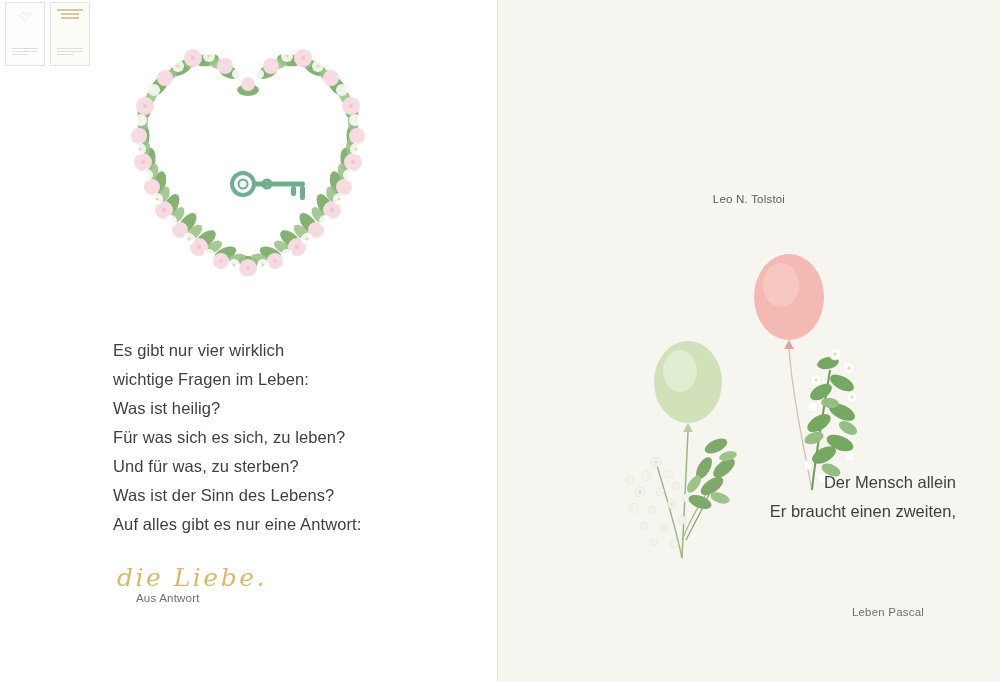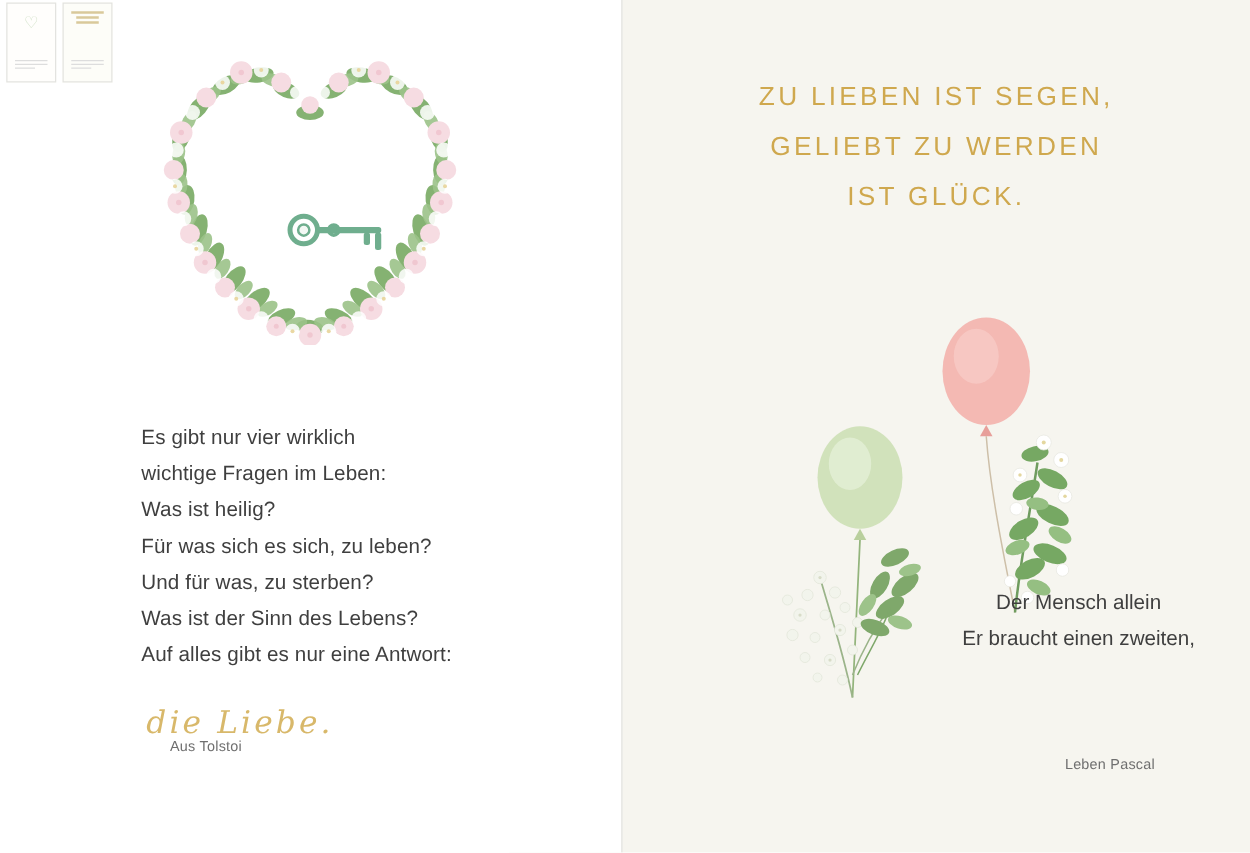--- a/index.html
+++ b/index.html
@@ -135,21 +135,21 @@
 
   .balloons {
     position: absolute;
     left: 118px; top: 240px;
     width: 290px; height: 345px;
   }
 
   .quote-right {
     position: absolute;
     right: 44px; top: 468px;
-    text-align: center;
+    text-align: right;
     color: #3f3f3f;
     font-size: 16.5px;
     line-height: 29px;
   }
   .quote-right .ln { white-space: nowrap; }
   .src-right {
     position: absolute;
     right: 76px; top: 606px;
     font-size: 11.5px;
     color: #6f6f6f;
@@ -360,31 +360,27 @@
       <div class="ln">Es gibt nur vier wirklich</div>
       <div class="ln">wichtige Fragen im Leben:</div>
       <div class="ln">Was ist heilig?</div>
       <div class="ln">Für was sich es sich, zu leben?</div>
       <div class="ln">Und für was, zu sterben?</div>
       <div class="ln">Was ist der Sinn des Lebens?</div>
       <div class="ln">Auf alles gibt es nur eine Antwort:</div>
       <div class="script-line">die Liebe.</div>
     </div>
 
-    <div class="src-left">Aus Tolstoi</div>
+    <div class="src-left">Aus Antwort</div>
   </div>
 
   <div class="page-right">
 
-    <div class="headline">
-      <span class="hl">ZU LIEBEN IST SEGEN,</span>
-      <span class="hl">GELIEBT ZU WERDEN</span>
-      <span class="hl">IST GLÜCK.</span>
-    </div>
-
+
+    <div class="src-right-top">Leo N. Tolstoi</div>
 
     <div class="balloons">
       <svg width="290" height="345" viewBox="0 0 290 345" xmlns="http://www.w3.org/2000/svg">
 
         <g>
           <ellipse cx="173" cy="57" rx="35" ry="43" fill="#f3b3ae" opacity="0.92"></ellipse>
           <ellipse cx="165" cy="45" rx="18" ry="22" fill="#f7cbc6" opacity="0.8"></ellipse>
           <path d="M173 100 l-5 9 h10 z" fill="#e79f9a"></path>
           <path d="M173 109 C 176 150, 186 200, 196 250" fill="none" stroke="#cdbfa8" stroke-width="1.2"></path>
         </g>

